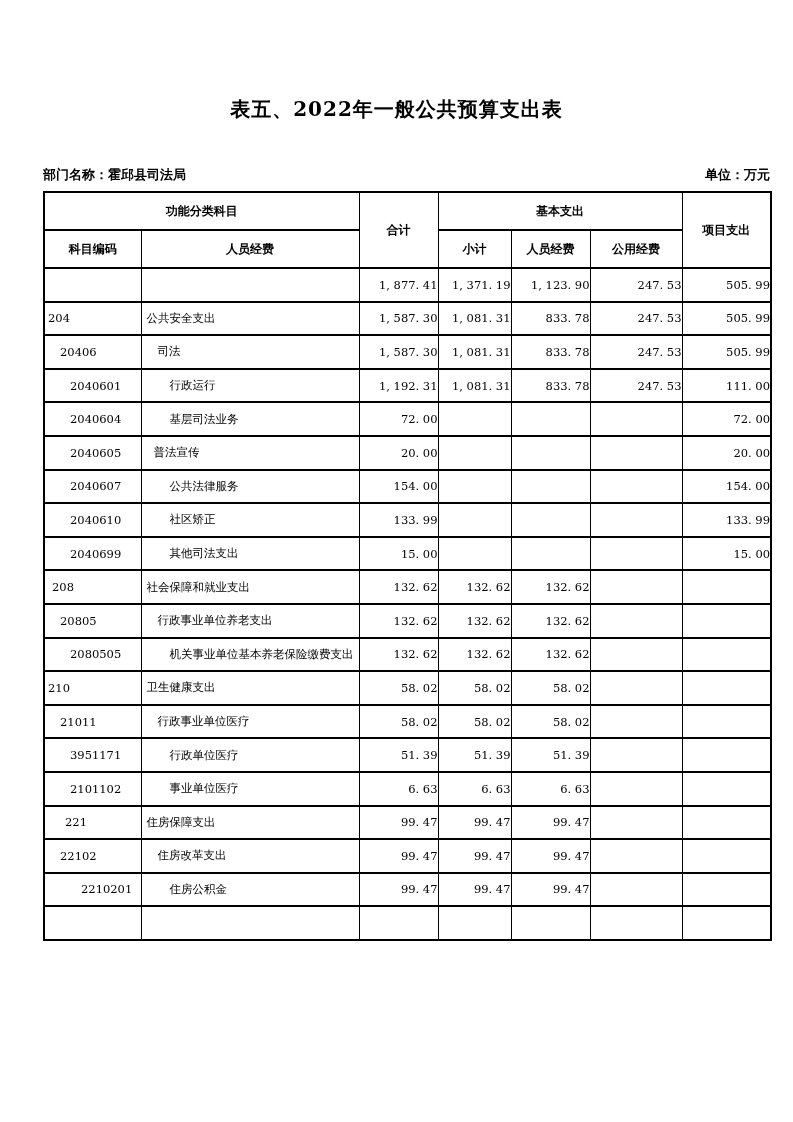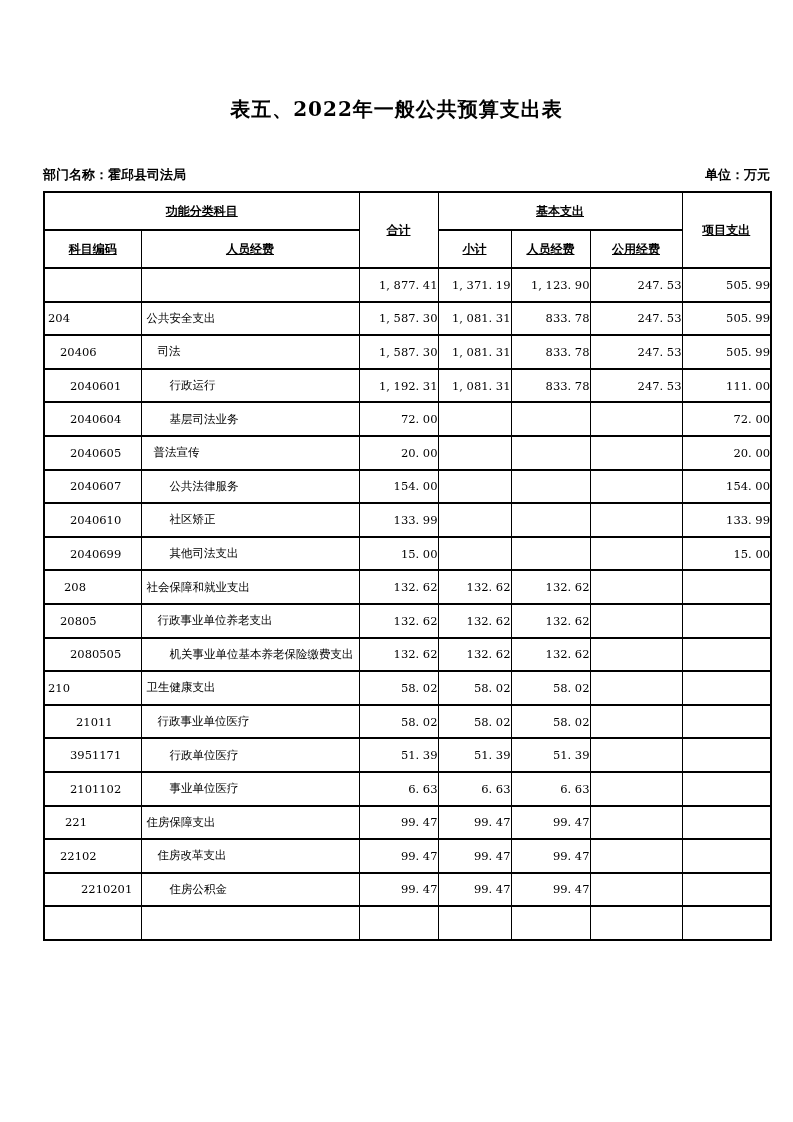--- a/index.html
+++ b/index.html
@@ -56,21 +56,20 @@
     overflow: hidden;
     white-space: nowrap;
   }
   table.budget thead th {
     font-family: "Liberation Sans", sans-serif;
     font-weight: bold;
     font-size: 12px;
     text-align: center;
     vertical-align: middle;
     height: 36px;
-    text-decoration: underline;
   }
   table.budget tbody tr {
     height: 33.6px;
   }
   table.budget tbody td {
     font-family: "DejaVu Serif", "Liberation Serif", serif;
     font-size: 11.5px;
     vertical-align: middle;
   }
   td.code-cell { text-align: left; }
@@ -188,21 +187,21 @@
       <tr>
         <td class="code-cell" style="padding-left: 25px;">2040699</td>
         <td class="name-cell" style="padding-left: 28px;">其他司法支出</td>
         <td class="num-cell">15. 00</td>
         <td class="num-cell"></td>
         <td class="num-cell"></td>
         <td class="num-cell"></td>
         <td class="num-cell">15. 00</td>
       </tr>
       <tr>
-        <td class="code-cell" style="padding-left: 19px;">208</td>
+        <td class="code-cell" style="padding-left: 7px;">208</td>
         <td class="name-cell" style="padding-left: 5px;">社会保障和就业支出</td>
         <td class="num-cell">132. 62</td>
         <td class="num-cell">132. 62</td>
         <td class="num-cell">132. 62</td>
         <td class="num-cell"></td>
         <td class="num-cell"></td>
       </tr>
       <tr>
         <td class="code-cell" style="padding-left: 15px;">20805</td>
         <td class="name-cell" style="padding-left: 16px;">行政事业单位养老支出</td>
@@ -224,21 +223,21 @@
       <tr>
         <td class="code-cell" style="padding-left: 3px;">210</td>
         <td class="name-cell" style="padding-left: 5px;">卫生健康支出</td>
         <td class="num-cell">58. 02</td>
         <td class="num-cell">58. 02</td>
         <td class="num-cell">58. 02</td>
         <td class="num-cell"></td>
         <td class="num-cell"></td>
       </tr>
       <tr>
-        <td class="code-cell" style="padding-left: 31px;">21011</td>
+        <td class="code-cell" style="padding-left: 15px;">21011</td>
         <td class="name-cell" style="padding-left: 16px;">行政事业单位医疗</td>
         <td class="num-cell">58. 02</td>
         <td class="num-cell">58. 02</td>
         <td class="num-cell">58. 02</td>
         <td class="num-cell"></td>
         <td class="num-cell"></td>
       </tr>
       <tr>
         <td class="code-cell" style="padding-left: 25px;">3951171</td>
         <td class="name-cell" style="padding-left: 28px;">行政单位医疗</td>

